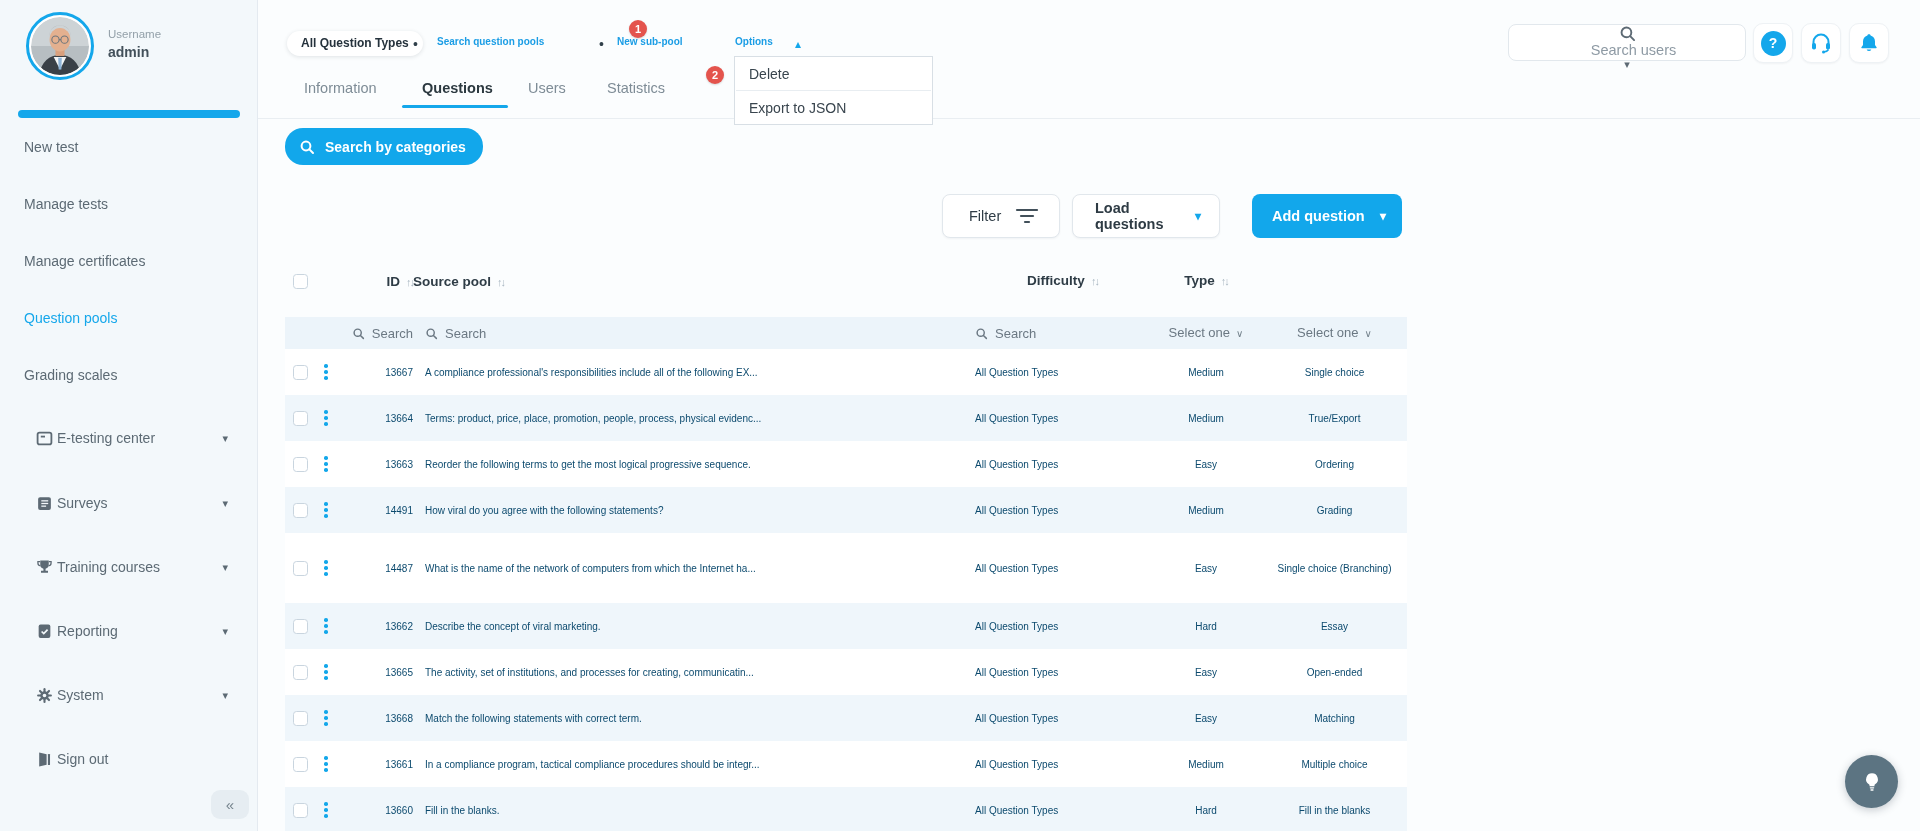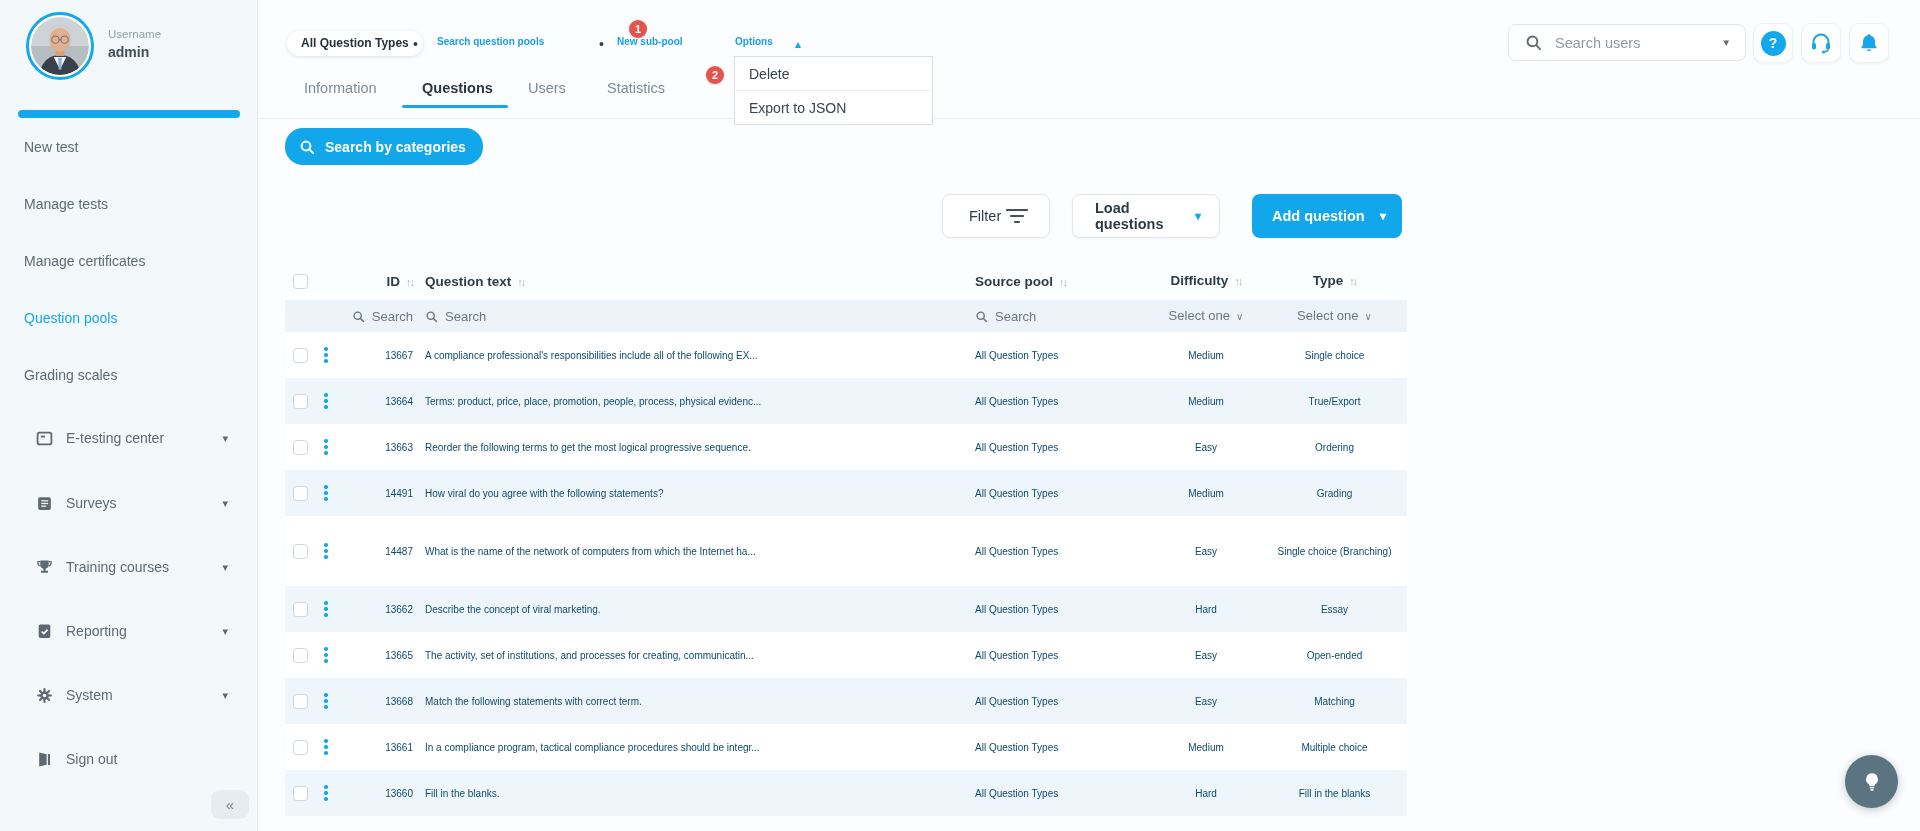--- a/index.html
+++ b/index.html
@@ -13,21 +13,21 @@
     border-radius:50%; border:3px solid #14a7eb; background:#fff; padding:2px; }
   .avatar-ring svg { width:58px; height:58px; border-radius:50%; display:block; }
   .user-label { position:absolute; left:108px; top:28px; font-size:11.5px; color:#93a0a9; }
   .user-name  { position:absolute; left:108px; top:44px; font-size:14px; color:#42505a; font-weight:bold; }
   .blue-bar { position:absolute; left:18px; top:110px; width:222px; height:8px;
     background:#14a7eb; border-radius:7px; }
   .header-line { position:absolute; left:0; top:118px; width:1920px; height:1px; background:#e9eef2; z-index:1; }
 
   .nav-item { position:absolute; left:0; width:258px; height:38px; display:flex;
     align-items:center; font-size:14px; color:#5c6a74; cursor:pointer; padding-left:24px; }
-  .nav-item.icon { padding-left:36px; gap:13px; }
+  .nav-item.icon { padding-left:36px; gap:4px; }
   .nav-item.active { color:#14a7eb; }
   .nav-item .caret { position:absolute; right:30px; font-size:11px; color:#5c6a74; }
   .nav-icon { width:17px; height:17px; flex:0 0 17px; }
   .collapse-btn { position:absolute; left:211px; top:790px; width:38px; height:29px;
     background:#e6edf2; border-radius:9px; display:flex; align-items:center; justify-content:center;
     font-size:15px; color:#76848e; cursor:pointer; }
 
   
   .pool-badge { position:absolute; left:287px; top:31px; height:25px; line-height:25px;
     padding:0 14px; background:#fff; border-radius:13px; font-size:12px; font-weight:bold;
@@ -50,54 +50,54 @@
   .dd-item { height:33px; display:flex; align-items:center; padding-left:14px;
     font-size:14px; color:#39454e; cursor:pointer; }
   .dd-divider { height:1px; background:#e8edf1; margin:0 1px; }
 
   
   .btn-blue { position:absolute; background:#12a7eb; border-radius:8px; color:#fff;
     font-weight:bold; display:flex; align-items:center; cursor:pointer; }
   .btn-white { position:absolute; background:#fff; border:1px solid #e1e7ec; border-radius:8px;
     display:flex; align-items:center; cursor:pointer; box-shadow:0 1px 2px rgba(30,45,60,.05); }
   .search-cat { left:285px; top:128px; width:198px; height:37px; font-size:14px; gap:10px; padding-left:14px;border-radius:18px; }
-  .filter-btn { left:942px; top:194px; width:108px; height:44px; padding:0 20px 0 26px;
+  .filter-btn { left:942px; top:194px; width:118px; height:44px; padding:0 20px 0 26px;
     justify-content:space-between; font-size:14.5px; color:#2f3c46; }
   .load-btn { left:1072px; top:194px; width:148px; height:44px; padding:0 18px 0 22px;
     justify-content:space-between; font-size:14.5px; font-weight:bold; color:#2e3b44; }
   .add-btn { left:1252px; top:194px; width:150px; height:44px; font-size:14.5px;
     padding:0 16px 0 20px; justify-content:space-between; }
   .caret-blue { color:#14a7eb; font-size:12px; }
   .caret-white { color:#fff; font-size:12px; }
 
   
   .table { position:absolute; left:285px; top:262px; width:1122px; }
   .trow { display:grid; grid-template-columns:24px 28px 68px 562px 175px 112px 1fr;
     align-items:center; padding-left:8px; }
   .thead { height:38px; font-size:13.5px; font-weight:bold; color:#2e3c46; }
-  .tfilter { height:32px; background:#ecf4fa; font-size:13px; color:#6b7883; }
+  .tfilter { height:32px; background:#ecf4fa; font-size:13px; color:#6b7883;margin-top:17px; }
   .tbody .trow { min-height:46px; font-size:10px; color:#0c4a6e; background:#fff; cursor:pointer; }
   .tbody .trow:nth-child(even) { background:#eff6fb; }
   .c-id { text-align:right; }
   .c-text { padding-left:12px; }
   .c-diff,.c-type { text-align:center; line-height:25px; }
   .sort { font-size:11px; color:#a9b7c2; letter-spacing:-2px; margin-left:6px; font-weight:normal; }
   .checkbox { width:15px; height:15px; border:1.6px solid #c9d5df; border-radius:3.5px;
     background:#fff; cursor:pointer; }
   .kebab { display:flex; flex-direction:column; gap:2.5px; align-items:center; width:18px; cursor:pointer; }
   .kebab i { width:3.5px; height:3.5px; border-radius:50%; background:#13a7ea; }
   .f-search { display:flex; align-items:center; gap:7px; color:#6b7883; }
   .f-right { justify-content:flex-end; }
   .chev { font-size:10px; color:#74828c; margin-left:6px; }
   .mag { width:13px; height:13px; color:#6b7883; flex:0 0 13px; }
 
   
   .user-search { position:absolute; left:1508px; top:24px; width:238px; height:37px;
     background:#fff; border:1px solid #e2e8ed; border-radius:8px; display:flex;
-    align-items:center; padding:0 16px 0 16px; cursor:pointer; }
+    align-items:center; padding:0 16px 0 16px; cursor:pointer;flex-direction:column; }
   .user-search .ph { font-size:14.5px; color:#8e9aa4; margin-left:13px; flex:1; }
   .icon-btn { position:absolute; top:23px; width:40px; height:40px; background:#fff;
     border:1px solid #eef2f5; border-radius:10px; display:flex; align-items:center;
     justify-content:center; cursor:pointer; box-shadow:0 1px 2px rgba(30,45,60,.05); }
   .help-circle { width:25px; height:25px; border-radius:50%; background:#14a7eb; color:#fff;
     font-size:14px; font-weight:bold; display:flex; align-items:center; justify-content:center; }
 
   .fab { position:absolute; left:1845px; top:755px; width:53px; height:53px; border-radius:50%;
     background:#5c7482; display:flex; align-items:center; justify-content:center;
     box-shadow:0 2px 8px rgba(30,45,60,.25); cursor:pointer; }
@@ -286,21 +286,20 @@
 <div class="btn-blue add-btn">
   <span>Add question</span>
   <span class="caret-white">▾</span>
 </div>
 
 <div class="table">
   <div class="trow thead">
     <div class="checkbox"></div>
     <div></div>
     <div class="c-id"><span>ID</span><span class="sort">↑↓</span></div>
-    <div class="c-text"><span>Question text</span><span class="sort">↑↓</span></div>
     <div class="c-pool"><span>Source pool</span><span class="sort">↑↓</span></div>
     <div class="c-diff"><span>Difficulty</span><span class="sort">↑↓</span></div>
     <div class="c-type"><span>Type</span><span class="sort">↑↓</span></div>
   </div>
 
   <div class="trow tfilter">
     <div></div>
       <div></div>
     <div class="c-id">
         <div class="f-search f-right">

